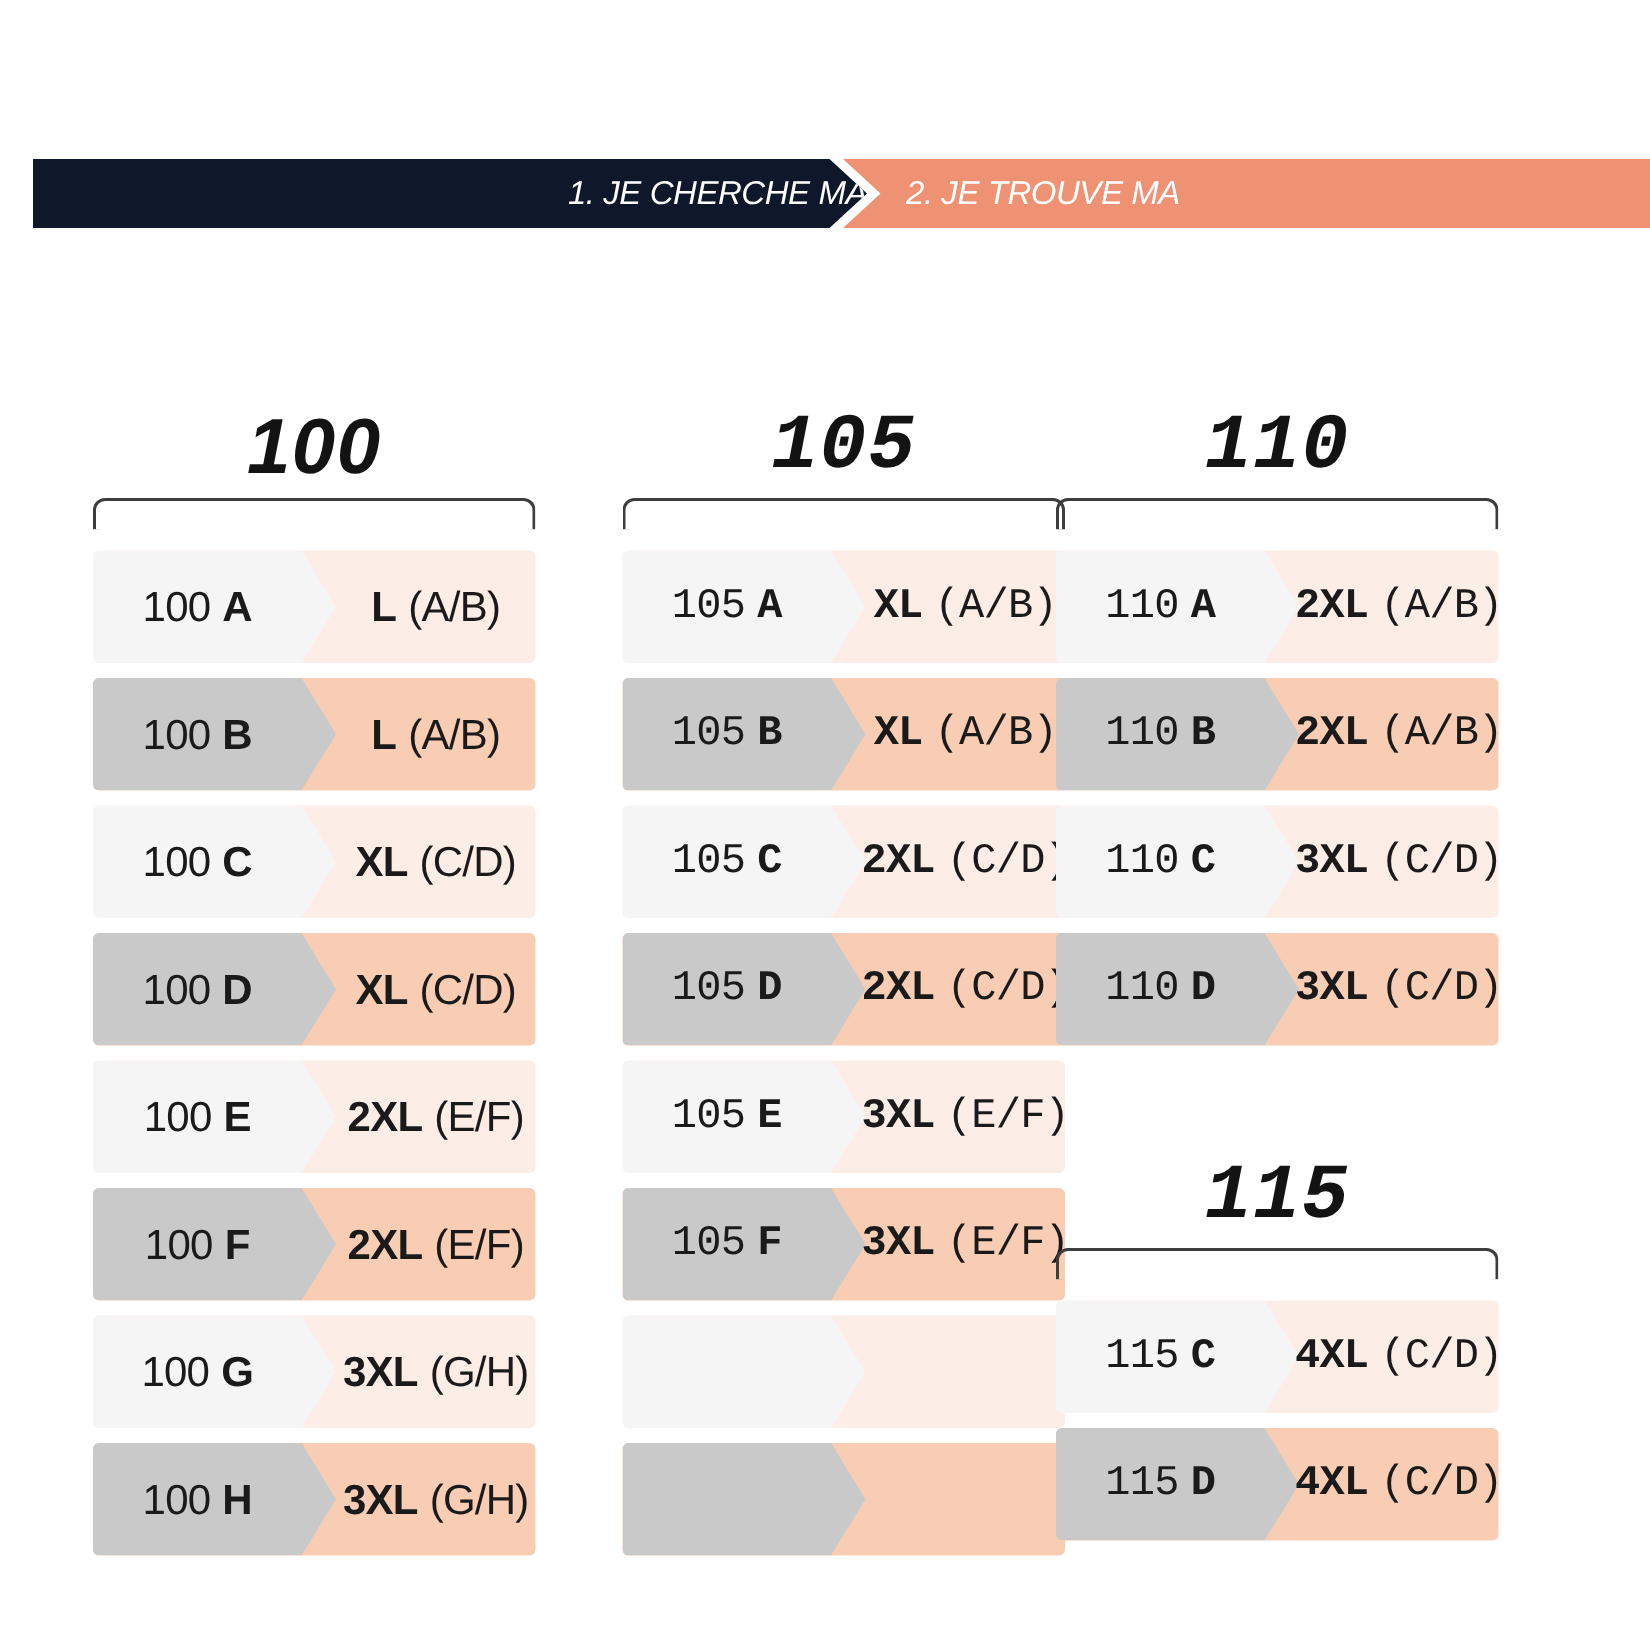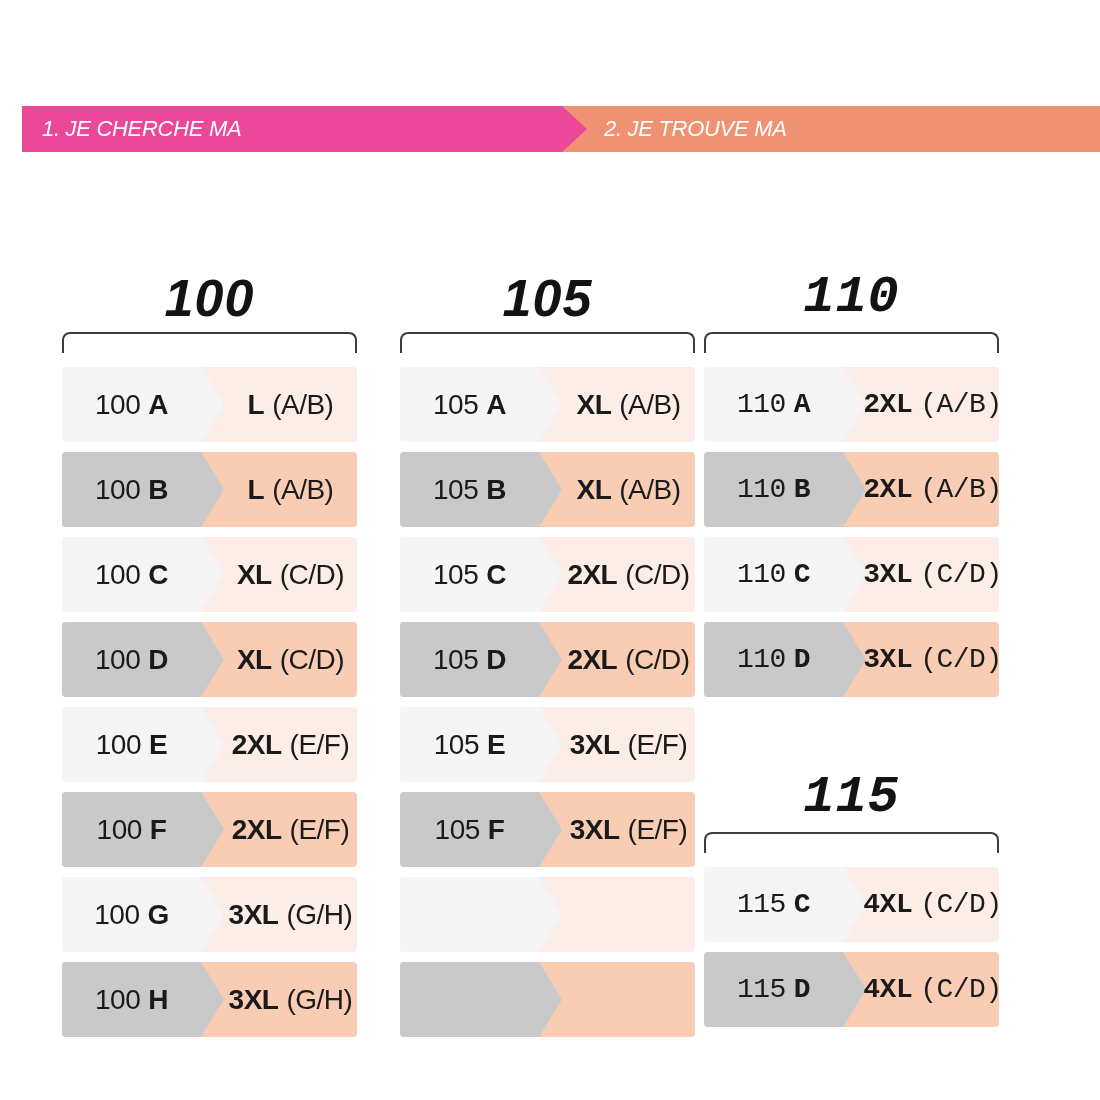--- a/index.html
+++ b/index.html
@@ -12,31 +12,32 @@
 
   
   .banner {
     position:absolute; top:106px; height:46px;
     display:flex; align-items:center;
     font-style:italic; font-size:22px; letter-spacing:-0.3px;
     color:#ffffff; white-space:nowrap;
   }
   .banner .em { font-weight:bold; margin-left:7px; }
   .banner-step1 {
-    left:22px; width:556px; background:#ec4899; padding-left:20px;
+    left:22px; width:556px; background:#0f172a; 
     clip-path:polygon(0 0, calc(100% - 25px) 0, 100% 50%, calc(100% - 25px) 100%, 0 100%);
+    justify-content:flex-end;
   }
   .banner-step2 {
     left:562px; width:508px; background:#EE9273; padding-left:42px;
     clip-path:polygon(0 0, 100% 0, 100% 100%, 0 100%, 25px 50%);
   }
 
   
   .col { position:absolute; top:225px; width:295px;margin-top:43px; }
-  .col-0 { left:62px; } .col-1 { left:400px; } .col-2 { left:704px;font-family:Liberation Mono, monospace; }
+  .col-0 { left:62px; } .col-1 { left:415px;font-family:Liberation Mono, monospace; } .col-2 { left:704px;font-family:Liberation Mono, monospace; }
 
   .section-gap { margin-top:71px; }
 
   .section-header {
     height:62px; line-height:60px;
     font-size:52px; font-weight:bold; font-style:italic;
     text-align:center; color:#131313; letter-spacing:1px;
   }
   .bracket {
     box-sizing:border-box; height:21px;

